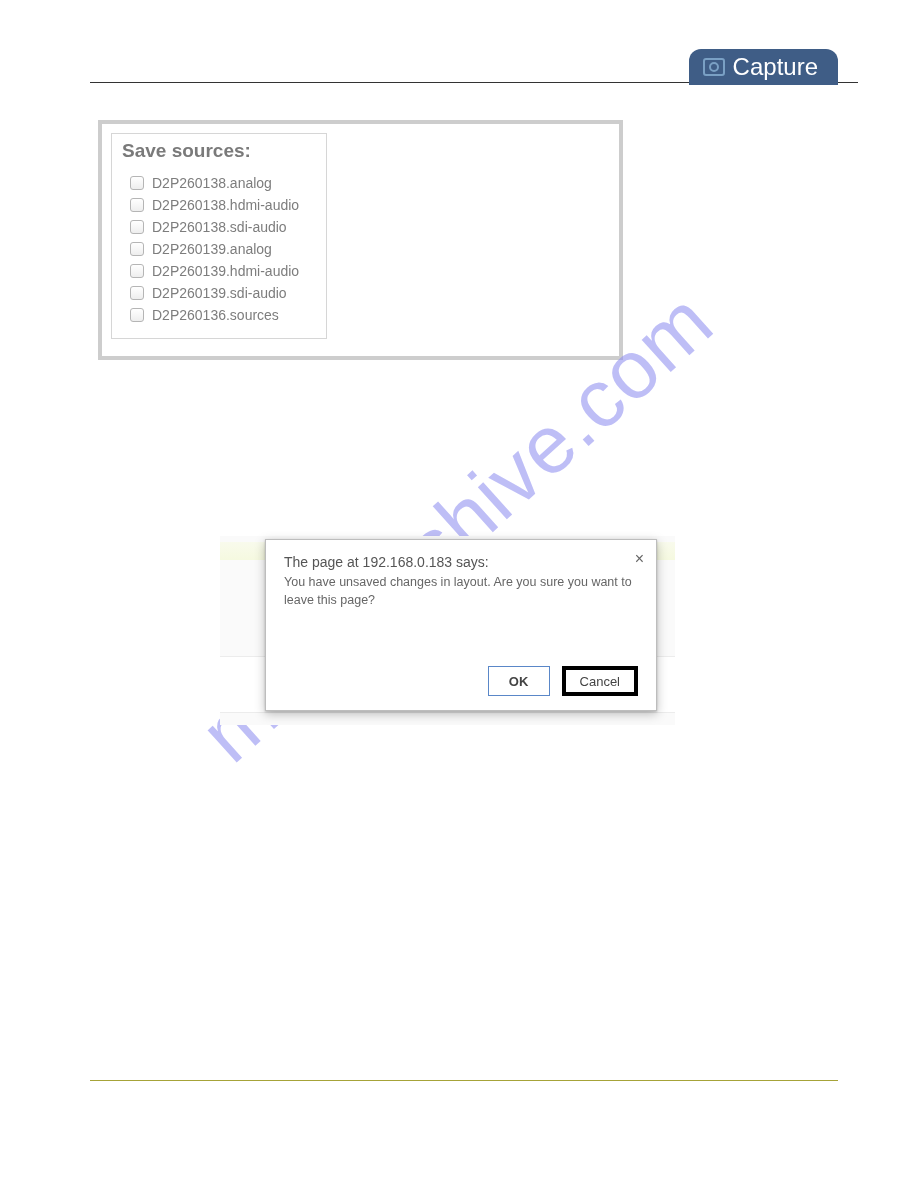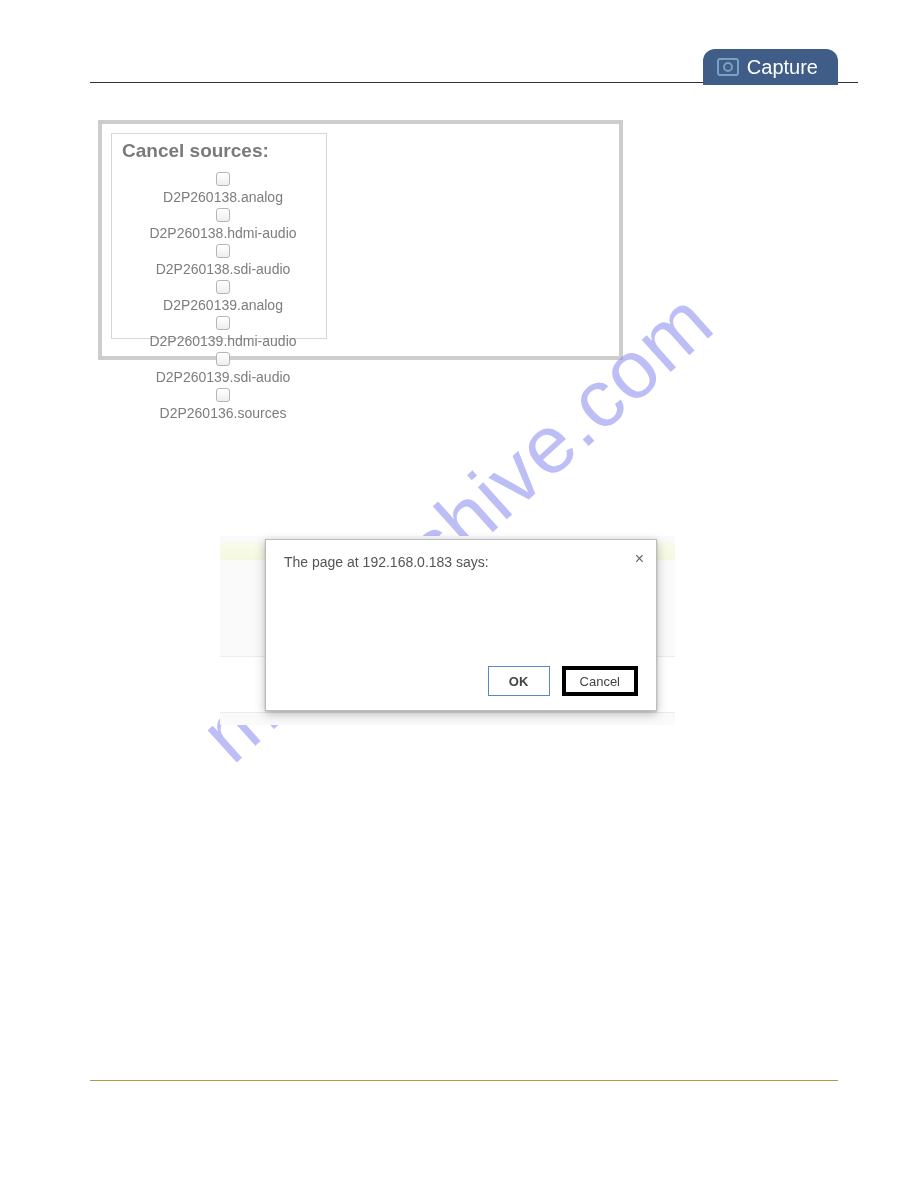--- a/index.html
+++ b/index.html
@@ -27,21 +27,21 @@
     top: 49px;
     right: 80px;
     height: 36px;
     padding: 0 20px 0 14px;
     background: #3f5d86;
     color: #fff;
     border-top-left-radius: 12px;
     border-top-right-radius: 12px;
     display: flex;
     align-items: center;
-    font-size: 20px;
+    font-size: 24px;
     gap: 8px;
   }
   .capture-tab .cam {
     width: 18px;
     height: 14px;
     border: 2px solid #7aa0c4;
     border-radius: 3px;
     position: relative;
     display: inline-block;
   }
@@ -84,25 +84,25 @@
     font-family: Arial, sans-serif;
   }
   .audio-list {
     list-style: none;
     margin: 0;
     padding: 0 0 0 8px;
   }
   .audio-list li {
     display: flex;
     align-items: center;
+    gap: 8px;
     font-size: 14px;
     color: #7d7d7d;
     line-height: 22px;
     font-family: Arial, sans-serif;
-    flex-direction: column;
   }
   .audio-list .cb {
     width: 12px;
     height: 12px;
     border: 1px solid #b5b5b5;
     border-radius: 3px;
     background: linear-gradient(#fff, #eee);
     display: inline-block;
     flex: 0 0 auto;
   }
@@ -232,21 +232,21 @@
 <body>
 
 <div class="top-line"></div>
 <div class="capture-tab">
   <span class="cam"></span>
   <span>Capture</span>
 </div>
 
 <div class="audio-outer">
   <div class="audio-inner">
-    <h2>Cancel sources:</h2>
+    <h2>Save sources:</h2>
     <ul class="audio-list">
       <li>
         <span class="cb"></span>
         <span>D2P260138.analog</span>
       </li>
       <li>
         <span class="cb"></span>
         <span>D2P260138.hdmi-audio</span>
       </li>
       <li>
@@ -274,20 +274,21 @@
 </div>
 
 <div class="watermark">manualshive.com</div>
 
 <div class="dialog-wrap">
   <div class="bg-strip-green"></div>
   <div class="bg-strip-white"></div>
   <div class="js-dialog">
     <div class="close">×</div>
     <div class="title">The page at 192.168.0.183 says:</div>
+    <div class="msg">You have unsaved changes in layout. Are you sure you want to leave this page?</div>
     <div class="btnrow">
       <div class="btn ok">
         <span>OK</span>
       </div>
       <div class="btn">
         <span>Cancel</span>
       </div>
     </div>
   </div>
 </div>

